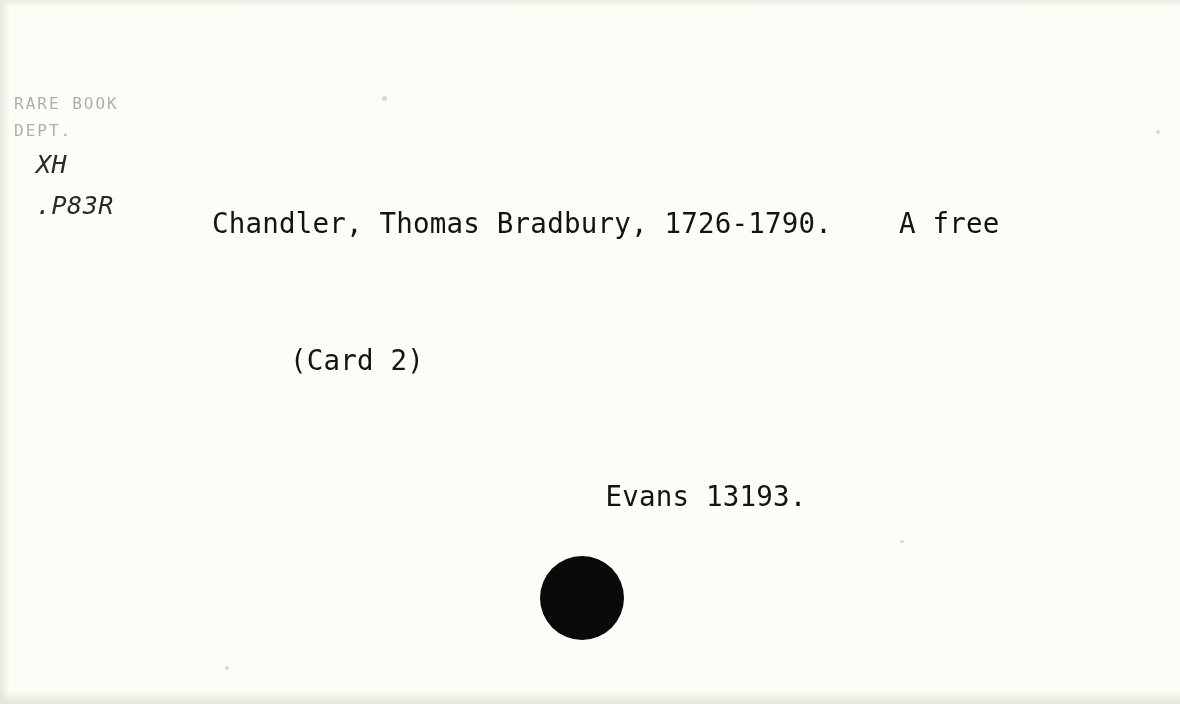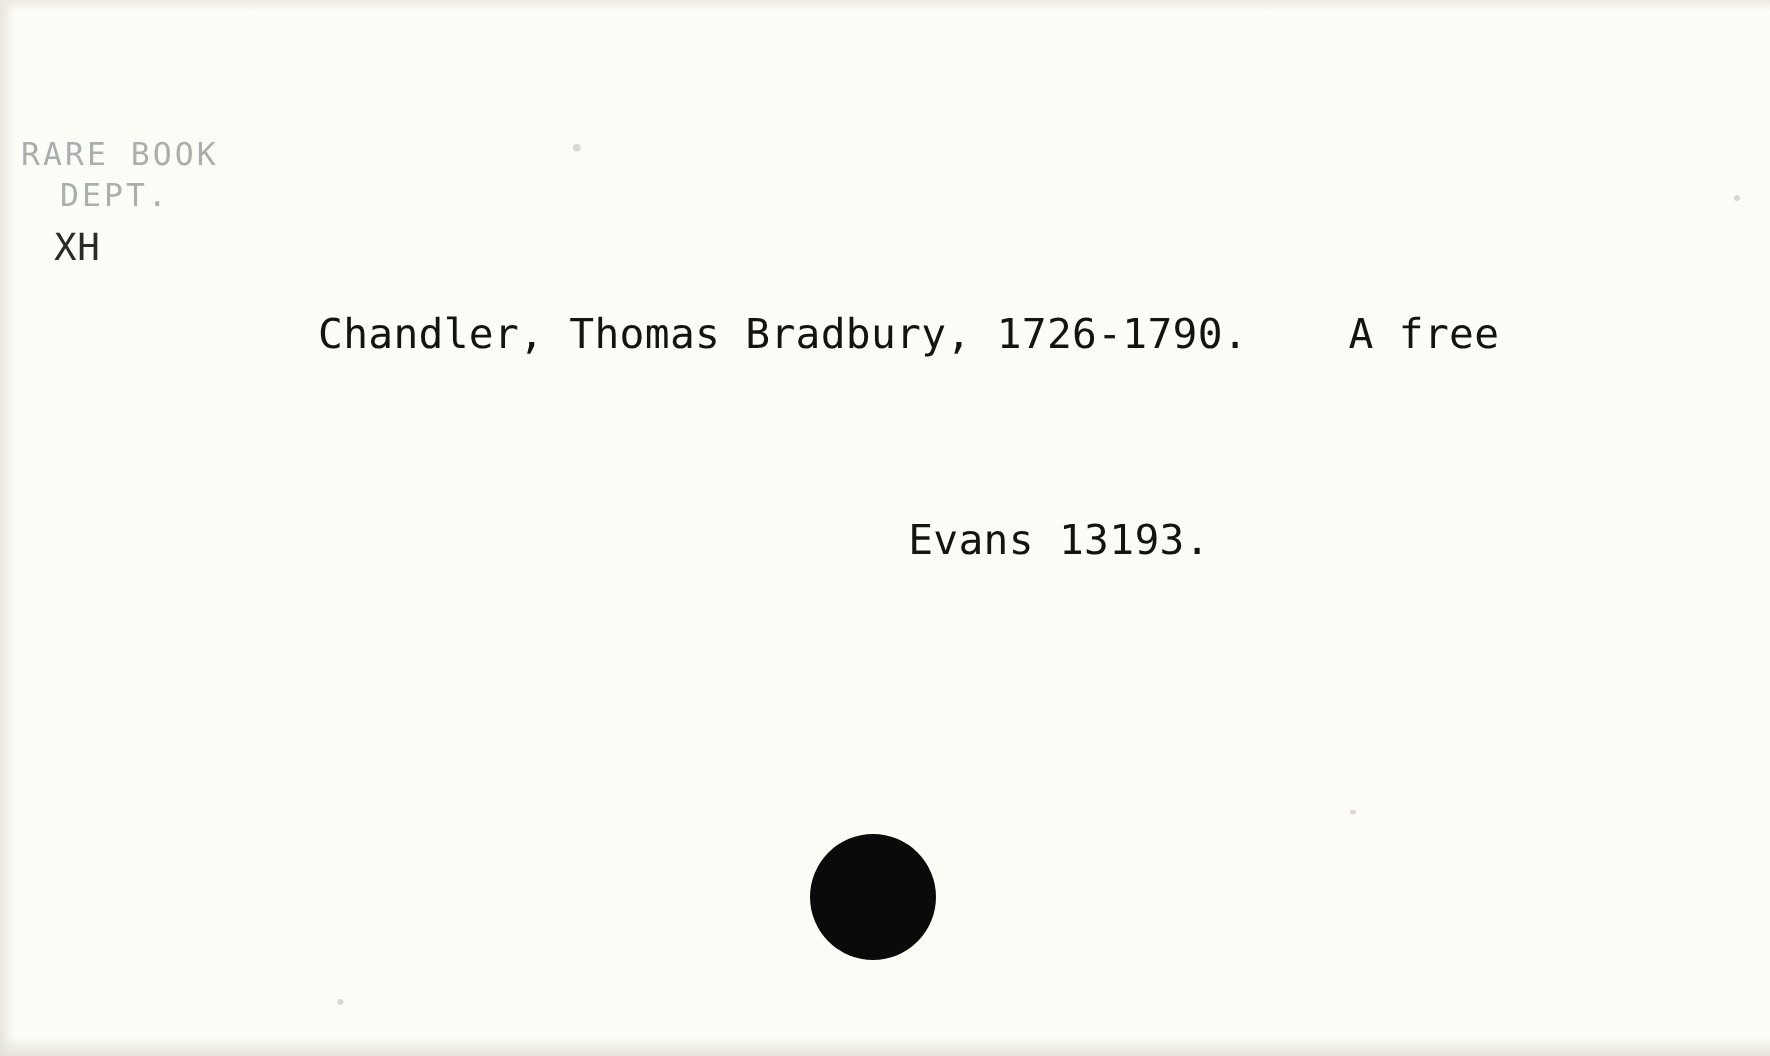--- a/index.html
+++ b/index.html
@@ -48,31 +48,32 @@
     left: 14px;
     top: 90px;
     width: 180px;
     color: #2a2a26;
     font-size: 25px;
     line-height: 41px;
     letter-spacing: 0.5px;
   }
   .stamp-line {
     color: #8e9191;
-    font-size: 21px;
+    font-size: 16px;
     line-height: 27px;
     letter-spacing: 2px;
     font-family: "DejaVu Sans Mono", monospace;
     opacity: 0.72;
   }
   .stamp-line.one { margin-left: 0px; }
-  .stamp-line.two { margin-left: 26px; }
+  .stamp-line.two { }
   .call-line {
     margin-left: 22px;
     white-space: pre;
+    font-style: italic;
   }
 
   
   .record {
     position: absolute;
     left: 212px;
     top: 110px;
     width: 950px;
     color: #14140f;
     font-size: 27.5px;
@@ -110,24 +111,26 @@
 <div class="card">
 
   <div class="paper-edge-left"></div>
   <div class="paper-edge-top"></div>
   <div class="paper-edge-bottom"></div>
 
   <div class="callnumber-block">
     <div class="stamp-line one">RARE BOOK</div>
     <div class="stamp-line two">DEPT.</div>
     <div class="call-line">XH</div>
+    <div class="call-line">.P83R</div>
   </div>
 
   <div class="record">
     <span class="ln">Chandler, Thomas Bradbury, 1726-1790.    A free</span>
+    <span class="ln indent-2">(Card 2)</span>
     <span class="ln indent-3">Evans 13193.</span>
     
     
     
     
     
   </div>
 
   <div class="punch-hole"></div>
 

